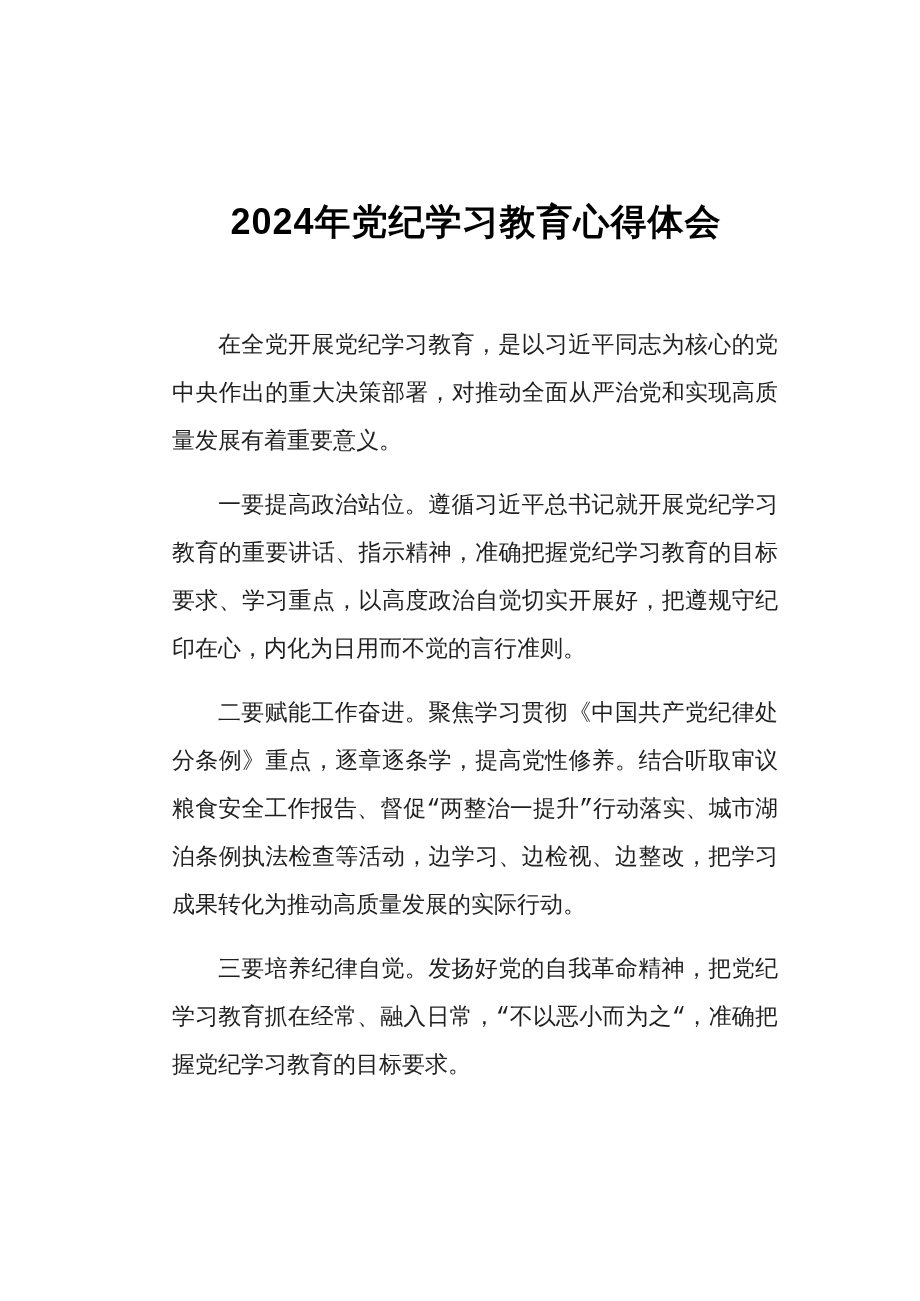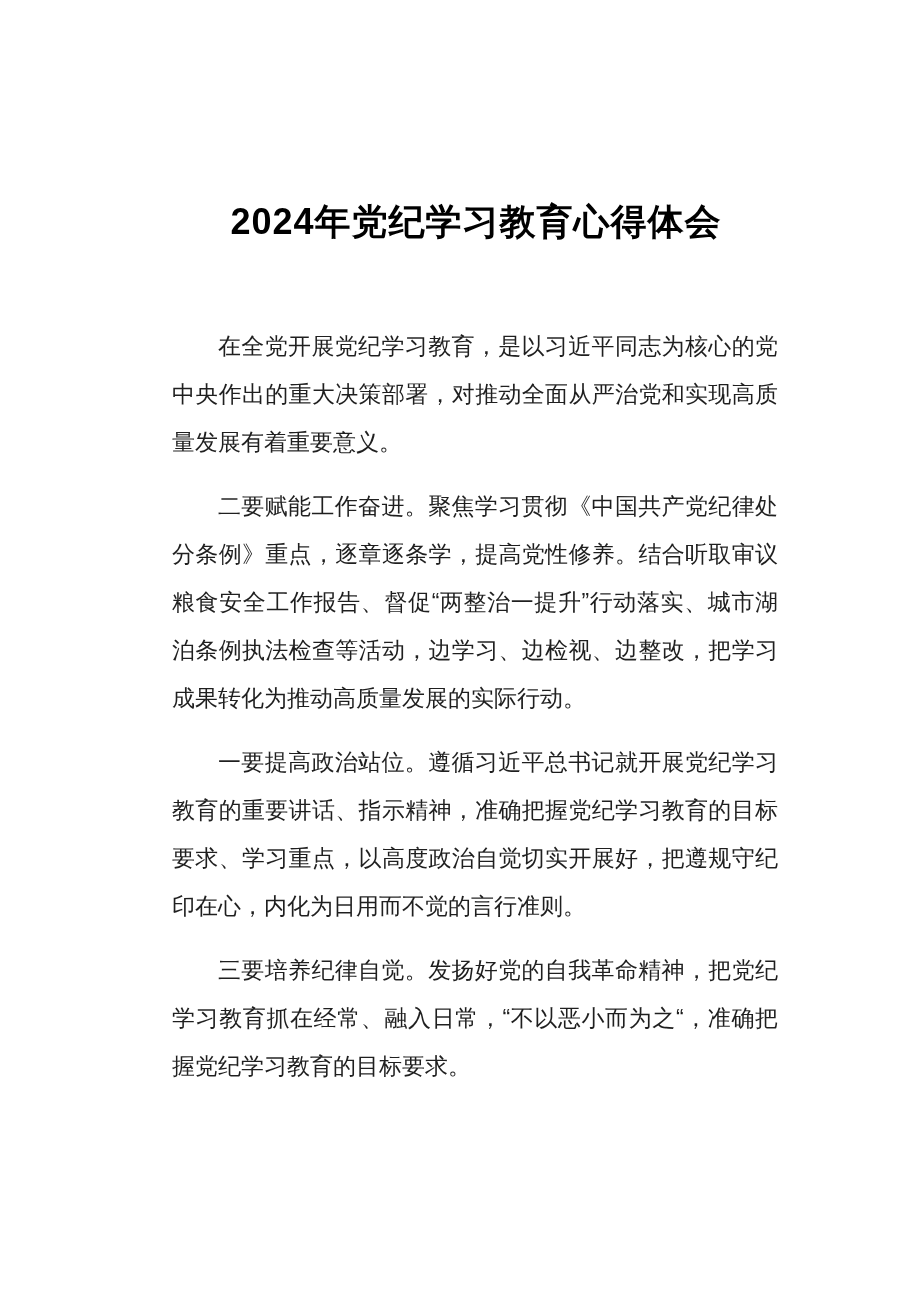--- a/index.html
+++ b/index.html
@@ -24,21 +24,21 @@
     font-family: "Liberation Sans", sans-serif;
     font-weight: 700;
     font-size: 36px;
     line-height: 48px;
     letter-spacing: 1px;
     color: #000000;
   }
 
   .doc-body {
     margin: 52px 134px 0 132px;
-    font-family: Liberation Sans, sans-serif;
+    font-family: Liberation Mono, monospace;
     font-size: 23px;
     line-height: 48px;
     color: #1f1f1f;
     text-align: justify;
     text-justify: inter-ideograph;
   }
 
   .doc-body p {
     text-indent: 2em;
     margin: 0;
@@ -46,18 +46,18 @@
 </style>
 </head>
 <body>
 
 <div class="page">
 
   <h1 class="doc-title">2024年党纪学习教育心得体会</h1>
 
   <div class="doc-body">
     <p>在全党开展党纪学习教育，是以习近平同志为核心的党中央作出的重大决策部署，对推动全面从严治党和实现高质量发展有着重要意义。</p>
+    <p>一要提高政治站位。遵循习近平总书记就开展党纪学习教育的重要讲话、指示精神，准确把握党纪学习教育的目标要求、学习重点，以高度政治自觉切实开展好，把遵规守纪印在心，内化为日用而不觉的言行准则。</p>
     <p>二要赋能工作奋进。聚焦学习贯彻《中国共产党纪律处分条例》重点，逐章逐条学，提高党性修养。结合听取审议粮食安全工作报告、督促“两整治一提升”行动落实、城市湖泊条例执法检查等活动，边学习、边检视、边整改，把学习成果转化为推动高质量发展的实际行动。</p>
-    <p>一要提高政治站位。遵循习近平总书记就开展党纪学习教育的重要讲话、指示精神，准确把握党纪学习教育的目标要求、学习重点，以高度政治自觉切实开展好，把遵规守纪印在心，内化为日用而不觉的言行准则。</p>
     <p>三要培养纪律自觉。发扬好党的自我革命精神，把党纪学习教育抓在经常、融入日常，“不以恶小而为之“，准确把握党纪学习教育的目标要求。</p>
   </div>
 
 </div>
 
 </body></html>

